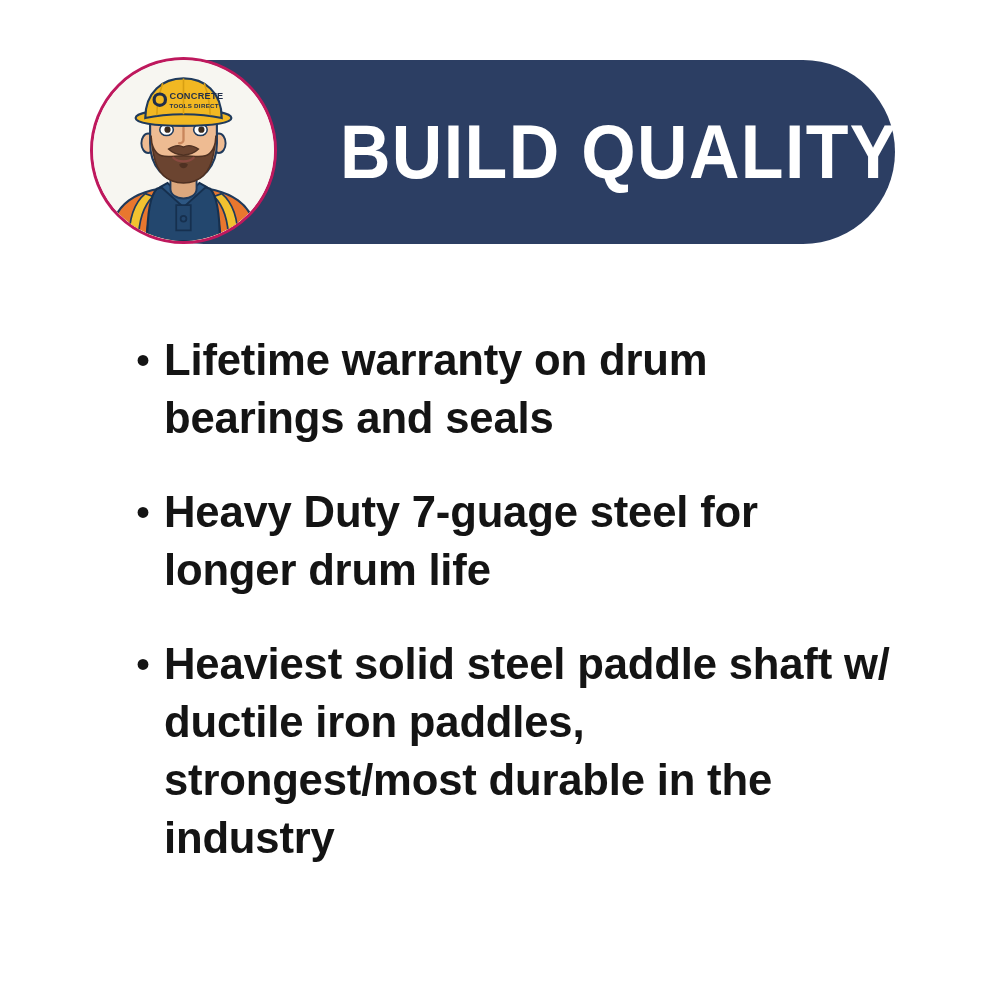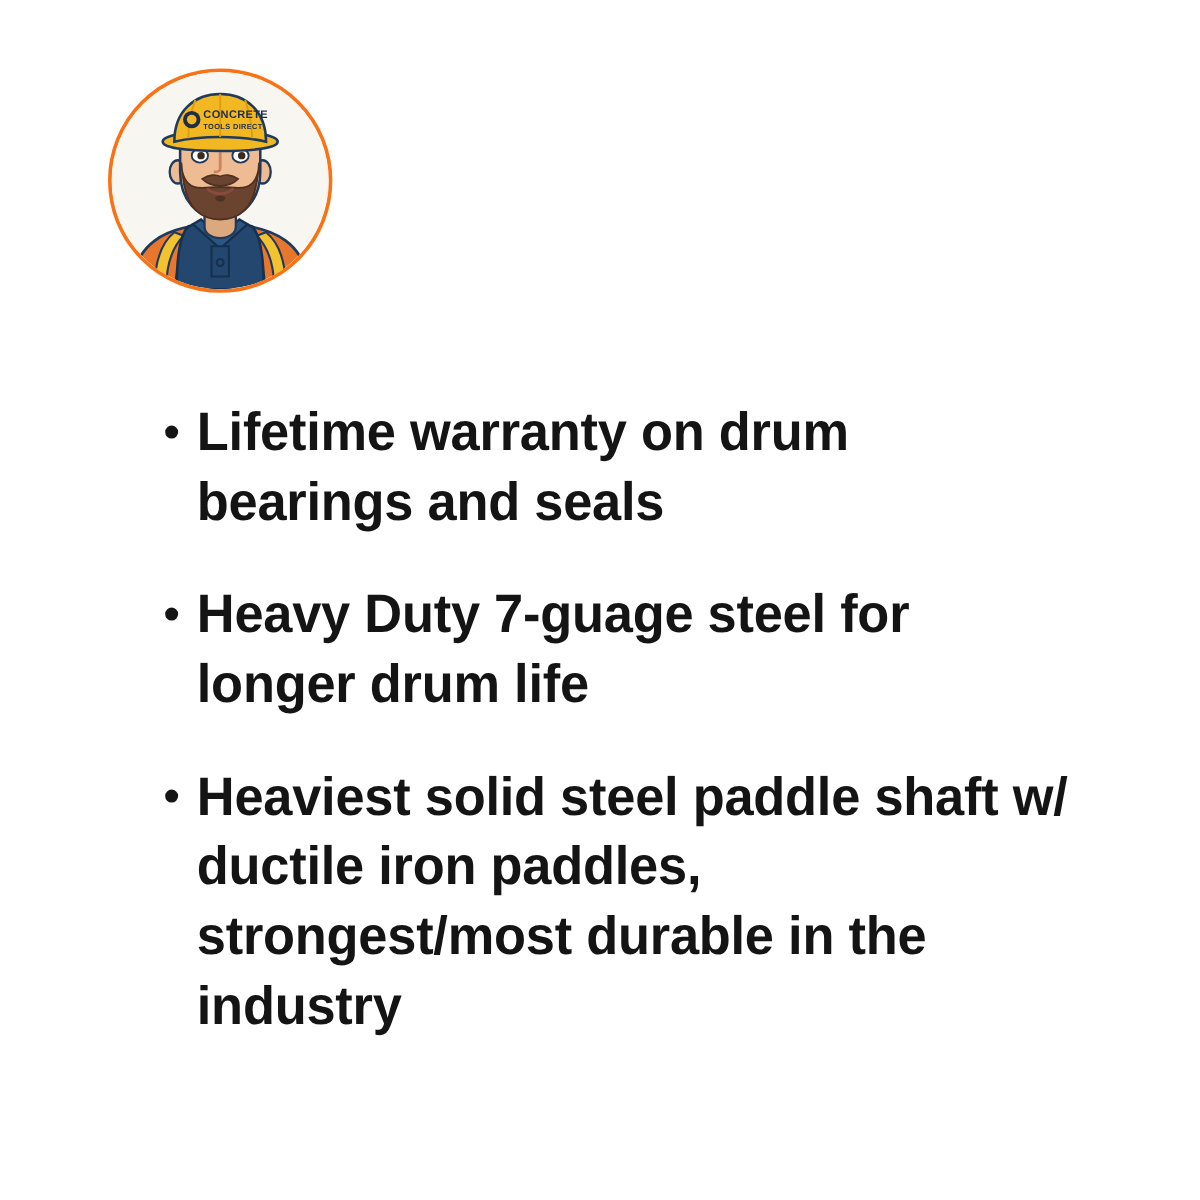--- a/index.html
+++ b/index.html
@@ -61,21 +61,21 @@
 
   
   .avatar {
     position: absolute;
     left: 90px;
     top: 57px;
     width: 187px;
     height: 187px;
     border-radius: 50%;
     background: #f7f6f1;
-    border: 3px solid #f97316;
+    border: 3px solid #be185d;
     box-sizing: border-box;
     overflow: hidden;
   }
   .avatar svg {
     display: block;
     width: 100%;
     height: 100%;
   }
 
   
@@ -116,20 +116,24 @@
     letter-spacing: -0.2px;
     transform: scaleX(0.97);
     transform-origin: left top;
   }
 </style>
 </head>
 <body>
 
 <div class="card">
 
+  <div class="header">
+    <div class="header-pill"></div>
+    <div class="header-title">BUILD QUALITY</div>
+  </div>
 
   <div class="avatar">
     <svg viewBox="0 0 187 187" xmlns="http://www.w3.org/2000/svg">
       <defs>
         <clipPath id="circleClip">
           <circle cx="93.5" cy="93.5" r="93.5"></circle>
         </clipPath>
       </defs>
       <g clip-path="url(#circleClip)">
         <rect x="0" y="0" width="187" height="187" fill="#f7f6f1"></rect>

